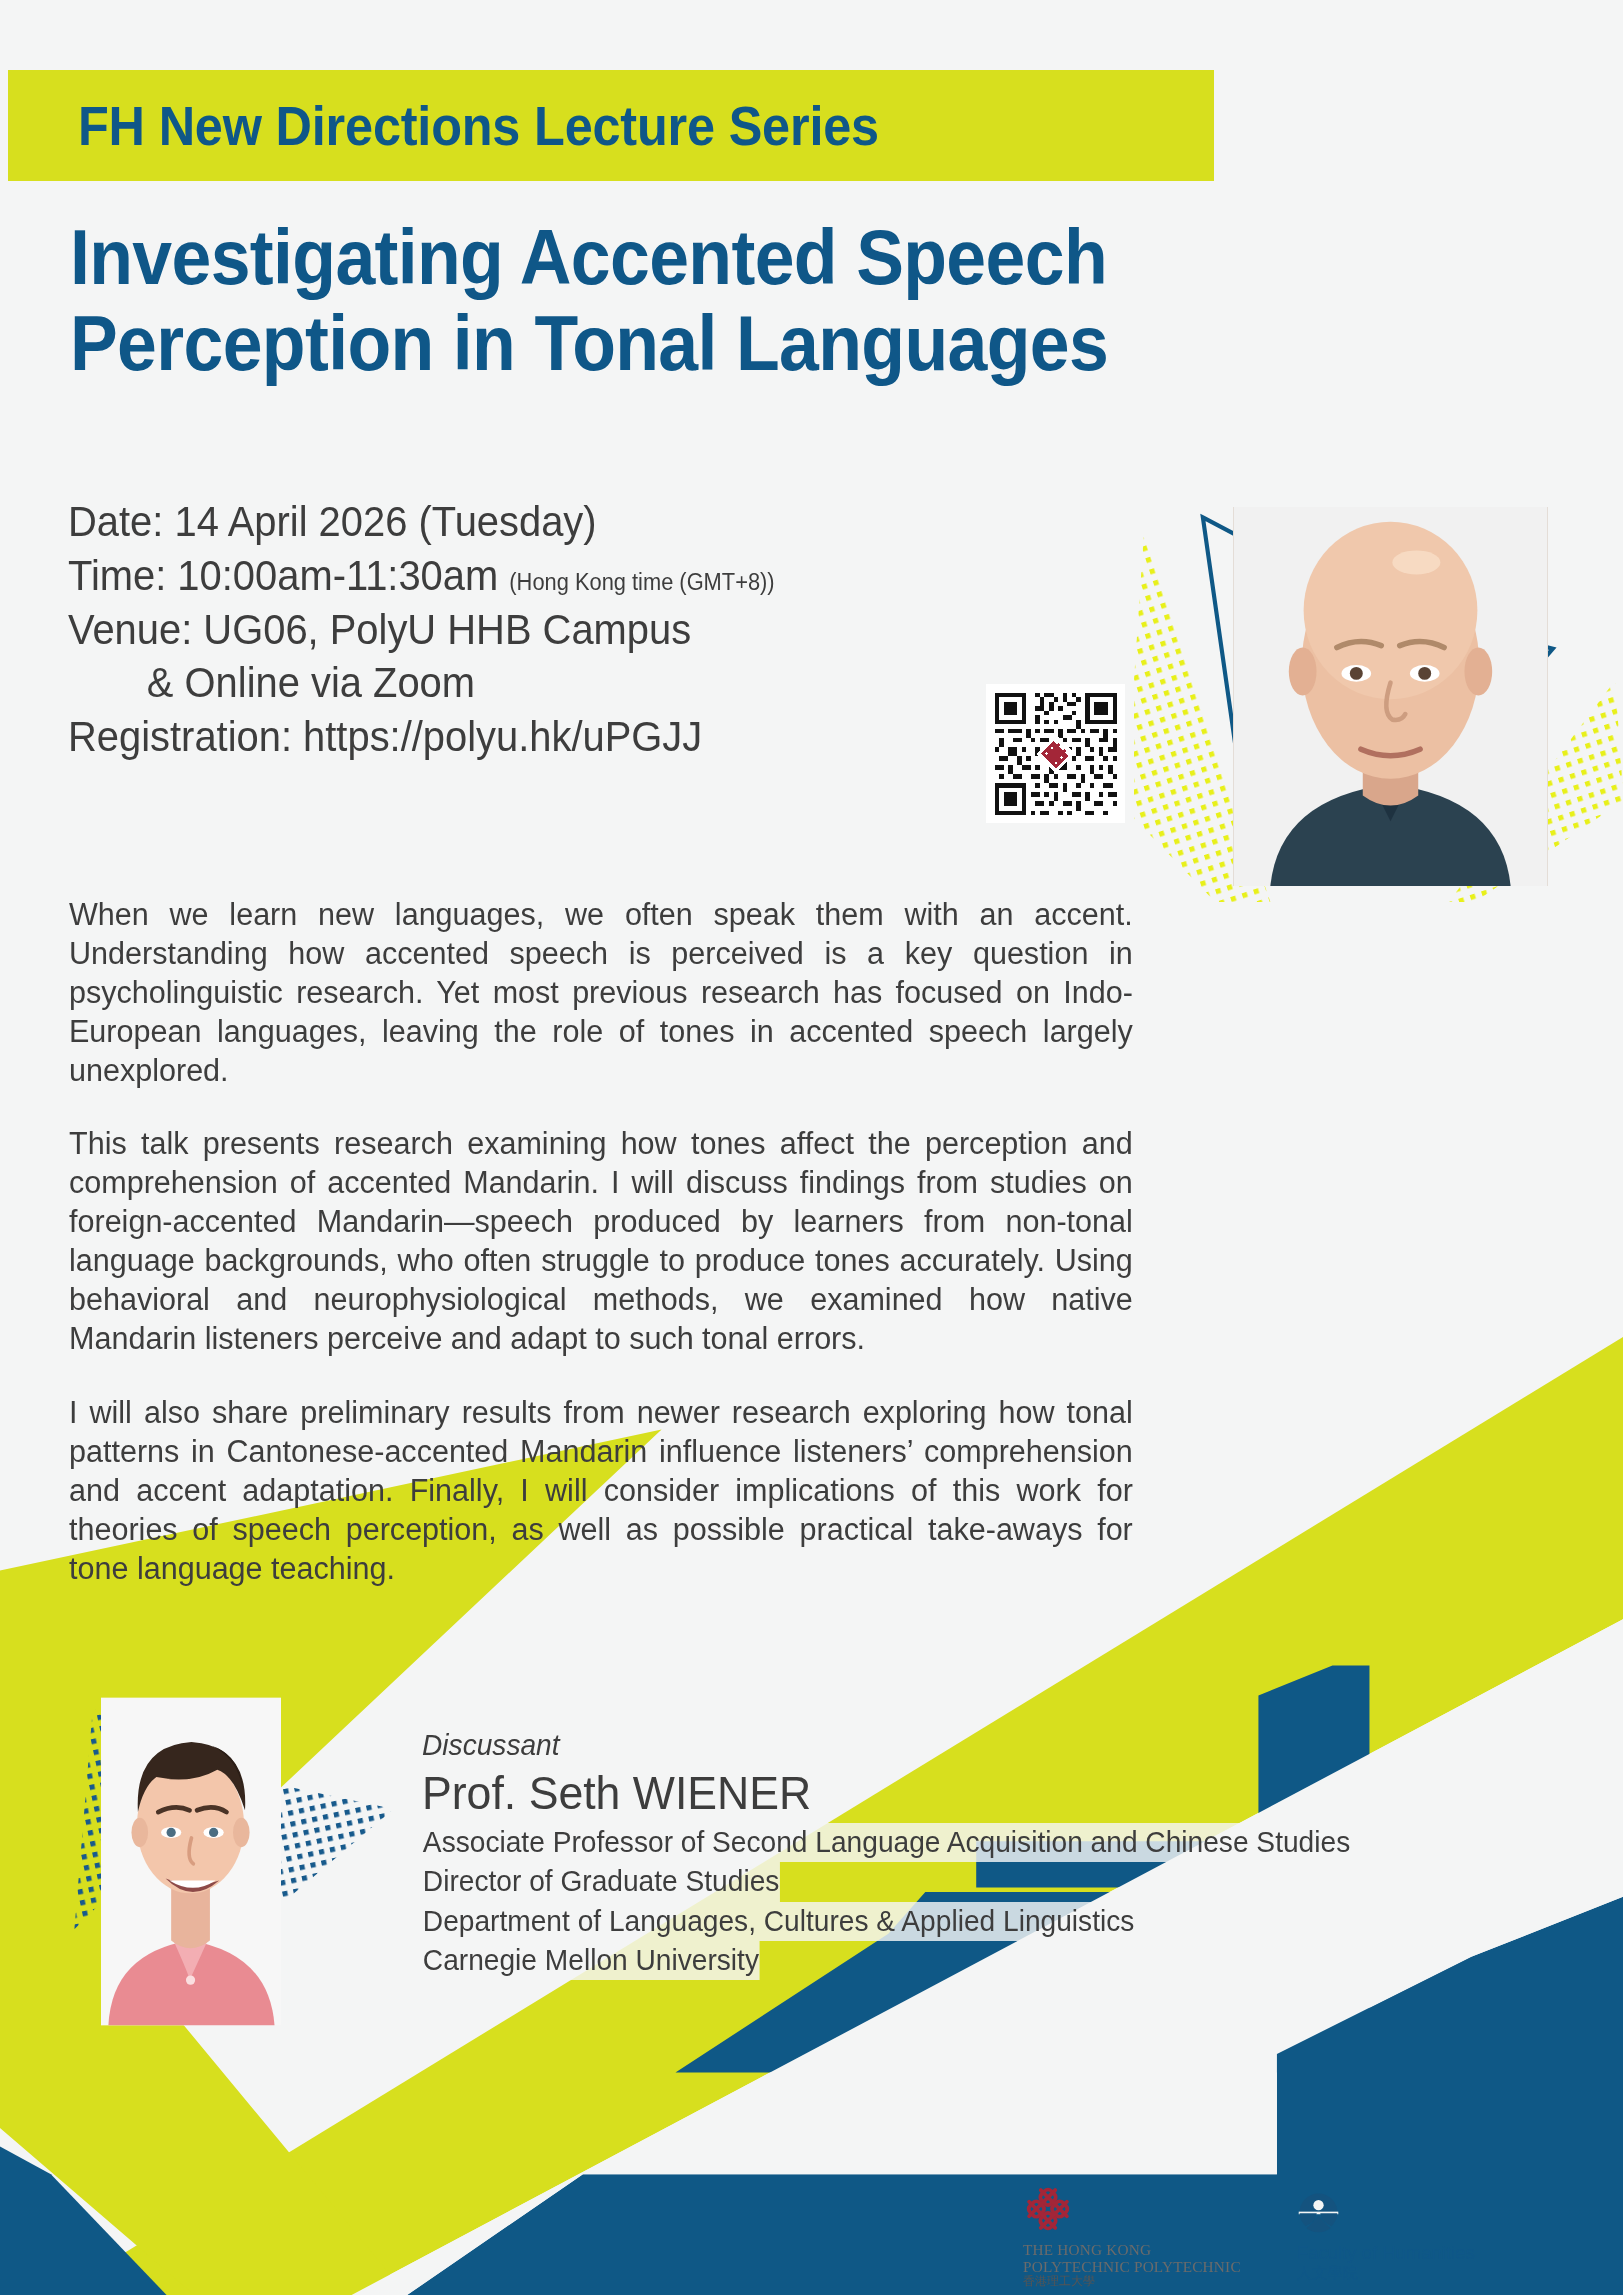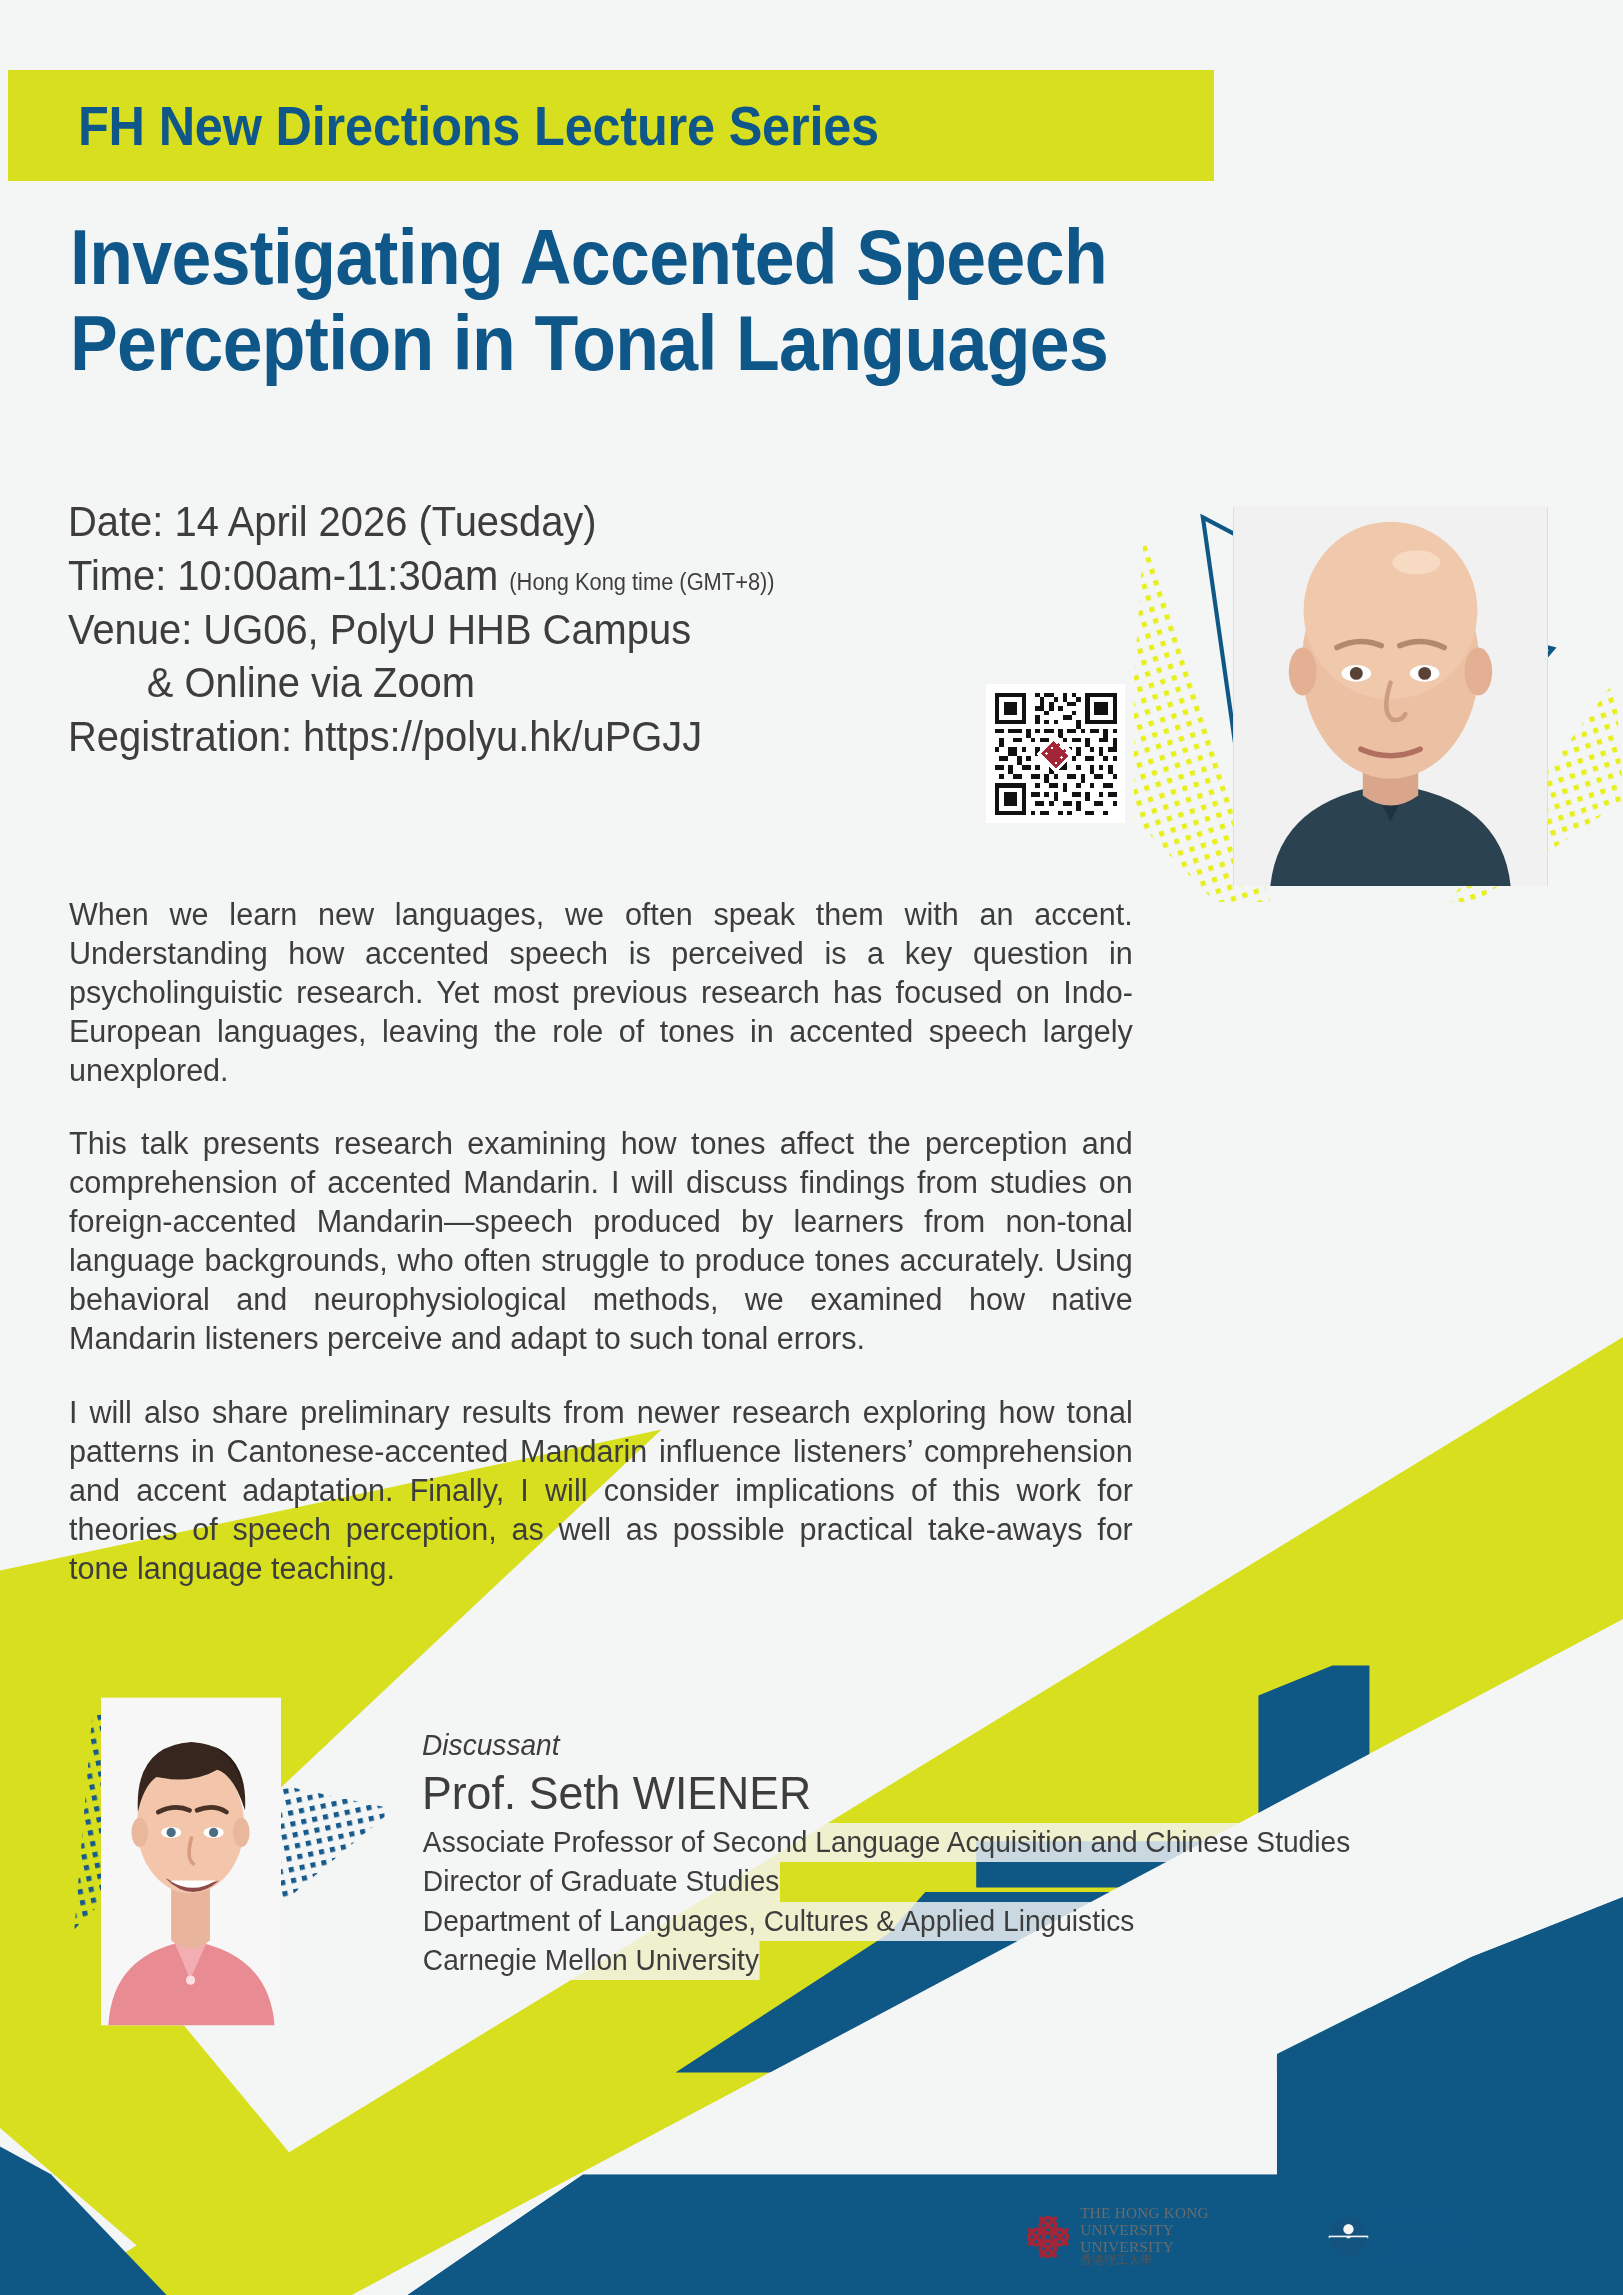--- a/index.html
+++ b/index.html
@@ -227,22 +227,22 @@
     top: 2202px;
     width: 532px;
     height: 69px;
     z-index: 5;
     display: flex;
     align-items: center;
     gap: 56px;
   }
   .logo-polyu, .logo-fh {
     display: flex;
-    align-items: center;
     gap: 7.4px;
+    flex-direction: column;
   }
   .logo-polyu .mark { width: 50px; height: 50px; }
   .logo-polyu .mark svg { display: block; width: 100%; height: 100%; }
   .logo-polyu .wordmark {
     color: #6b6b6b;
     font-family: "Liberation Serif", serif;
     line-height: 1.12;
   }
   .logo-polyu .wordmark .en1,
   .logo-polyu .wordmark .en2 {
@@ -562,21 +562,21 @@
             <rect x="20" y="20" width="27" height="27" rx="9"></rect>
             <rect x="53" y="20" width="27" height="27" rx="9"></rect>
             <rect x="20" y="53" width="27" height="27" rx="9"></rect>
             <rect x="53" y="53" width="27" height="27" rx="9"></rect>
             <path d="M33.5 13v74M66.5 13v74M13 33.5h74M13 66.5h74"></path>
           </g>
         </svg>
       </div>
       <div class="wordmark">
         <span class="en1">THE HONG KONG</span>
-        <span class="en2">UNIVERSITY UNIVERSITY</span>
+        <span class="en2">POLYTECHNIC POLYTECHNIC</span>
         <span class="zh">香港理工大學</span>
       </div>
     </div>
 
     <div class="logo-fh">
       <div class="mark">
         <svg viewBox="0 0 100 100" xmlns="http://www.w3.org/2000/svg">
           <path d="M50 6 a44 44 0 0 1 44 44 H6 A44 44 0 0 1 50 6 z" fill="#14537f"></path>
           <circle cx="50" cy="33" r="12" fill="#f4f5f5"></circle>
           <rect x="4" y="48" width="92" height="6" fill="#f4f5f5"></rect>

